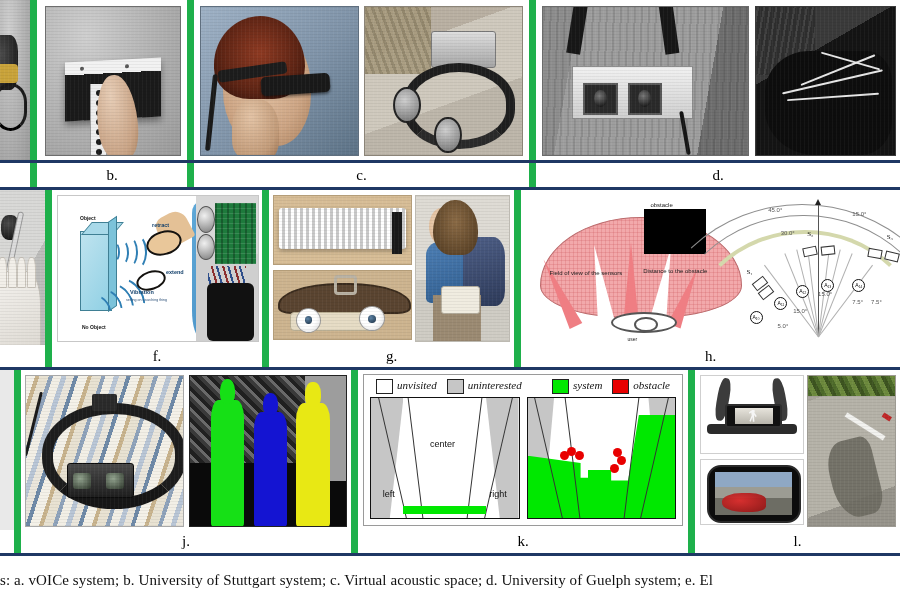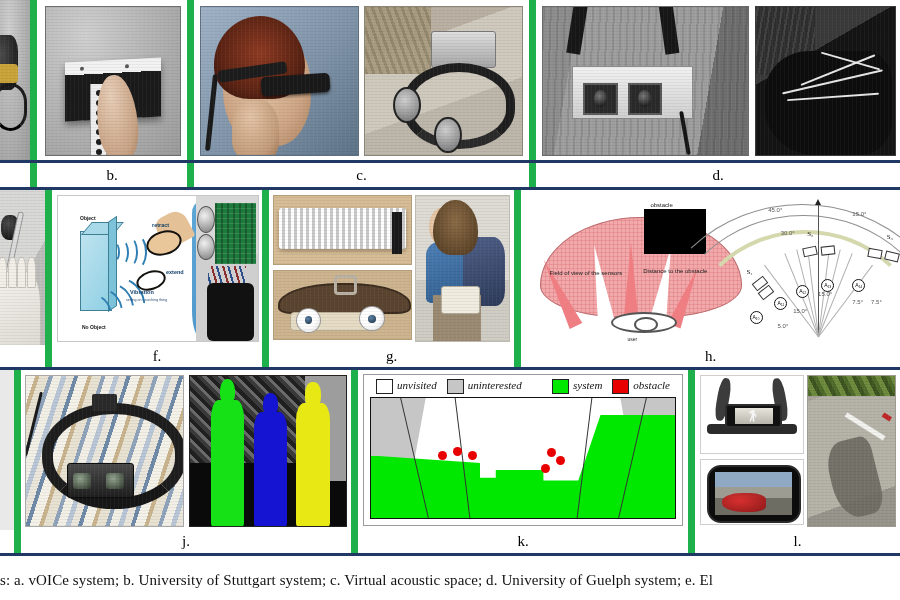--- a/index.html
+++ b/index.html
@@ -585,20 +585,34 @@
               </div>
               <div class="k-leg">
                 <span class="k-sw" style="background:#e80000"></span>
                 <span>obstacle</span>
               </div>
             </div>
           </div>
 
           <div style="display:flex;gap:7px;flex:1;padding-bottom:2px">
 
+            <div class="k-panel" style="flex:1">
+              <div class="k-gray" style="left:0;width:22%;clip-path:polygon(0 0,100% 0,58% 100%,0 100%)"></div>
+              <div class="k-gray" style="right:0;width:22%;clip-path:polygon(0 0,100% 0,100% 100%,42% 100%)"></div>
+              <div style="position:absolute;left:0;top:0;width:100%;height:100%;
+                          background:linear-gradient(transparent,transparent)"></div>
+              <div style="position:absolute;left:14%;top:0;width:1px;height:100%;background:#333;transform:skewX(13deg)"></div>
+              <div style="position:absolute;left:30%;top:0;width:1px;height:100%;background:#333;transform:skewX(7deg)"></div>
+              <div style="position:absolute;left:70%;top:0;width:1px;height:100%;background:#333;transform:skewX(-7deg)"></div>
+              <div style="position:absolute;left:86%;top:0;width:1px;height:100%;background:#333;transform:skewX(-13deg)"></div>
+              <div style="position:absolute;left:22%;bottom:3%;width:56%;height:7%;background:#00e800"></div>
+              <div class="k-txt" style="left:40%;top:34%">center</div>
+              <div class="k-txt" style="left:8%;top:76%">left</div>
+              <div class="k-txt" style="right:8%;top:76%">right</div>
+            </div>
 
             <div class="k-panel" style="flex:1">
               <div class="k-gray" style="left:0;width:18%;clip-path:polygon(0 0,100% 0,60% 100%,0 100%)"></div>
               <div class="k-gray" style="right:0;width:18%;clip-path:polygon(0 0,100% 0,100% 100%,40% 100%)"></div>
               <div style="position:absolute;left:0;bottom:0;width:36%;height:52%;background:#00e800;
                           clip-path:polygon(0 0,100% 12%,100% 100%,0 100%)"></div>
               <div style="position:absolute;right:0;bottom:0;width:36%;height:86%;background:#00e800;
                           clip-path:polygon(32% 0,100% 0,100% 100%,0 100%)"></div>
               <div style="position:absolute;left:22%;bottom:0;width:56%;height:40%;background:#00e800;
                           clip-path:polygon(0 16%,34% 16%,34% 0,62% 0,62% 22%,100% 22%,100% 100%,0 100%)"></div>

